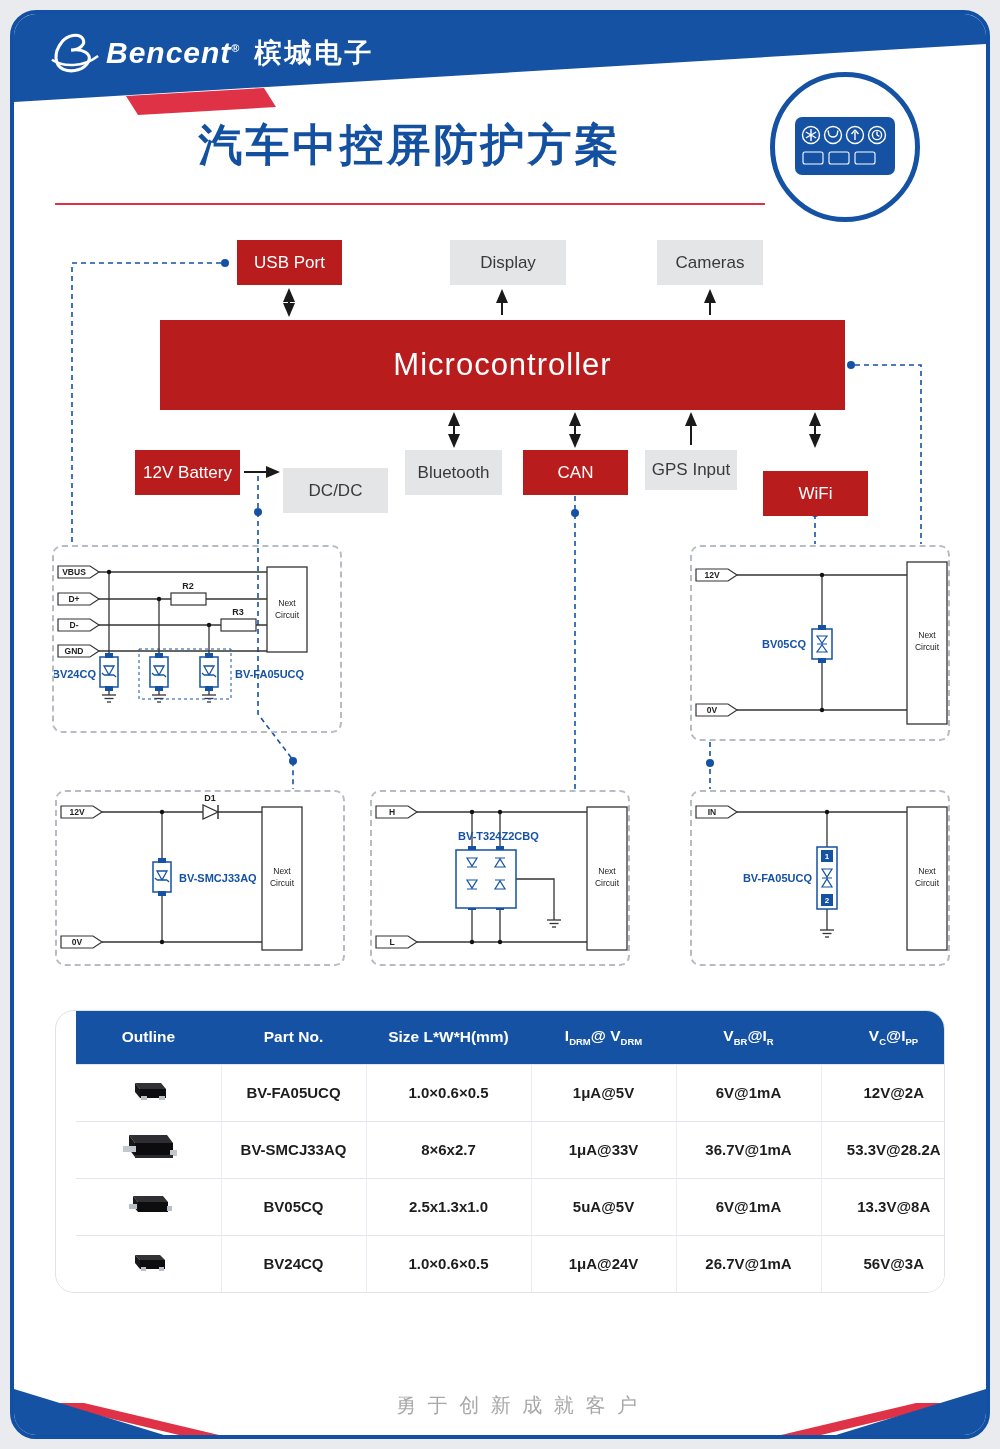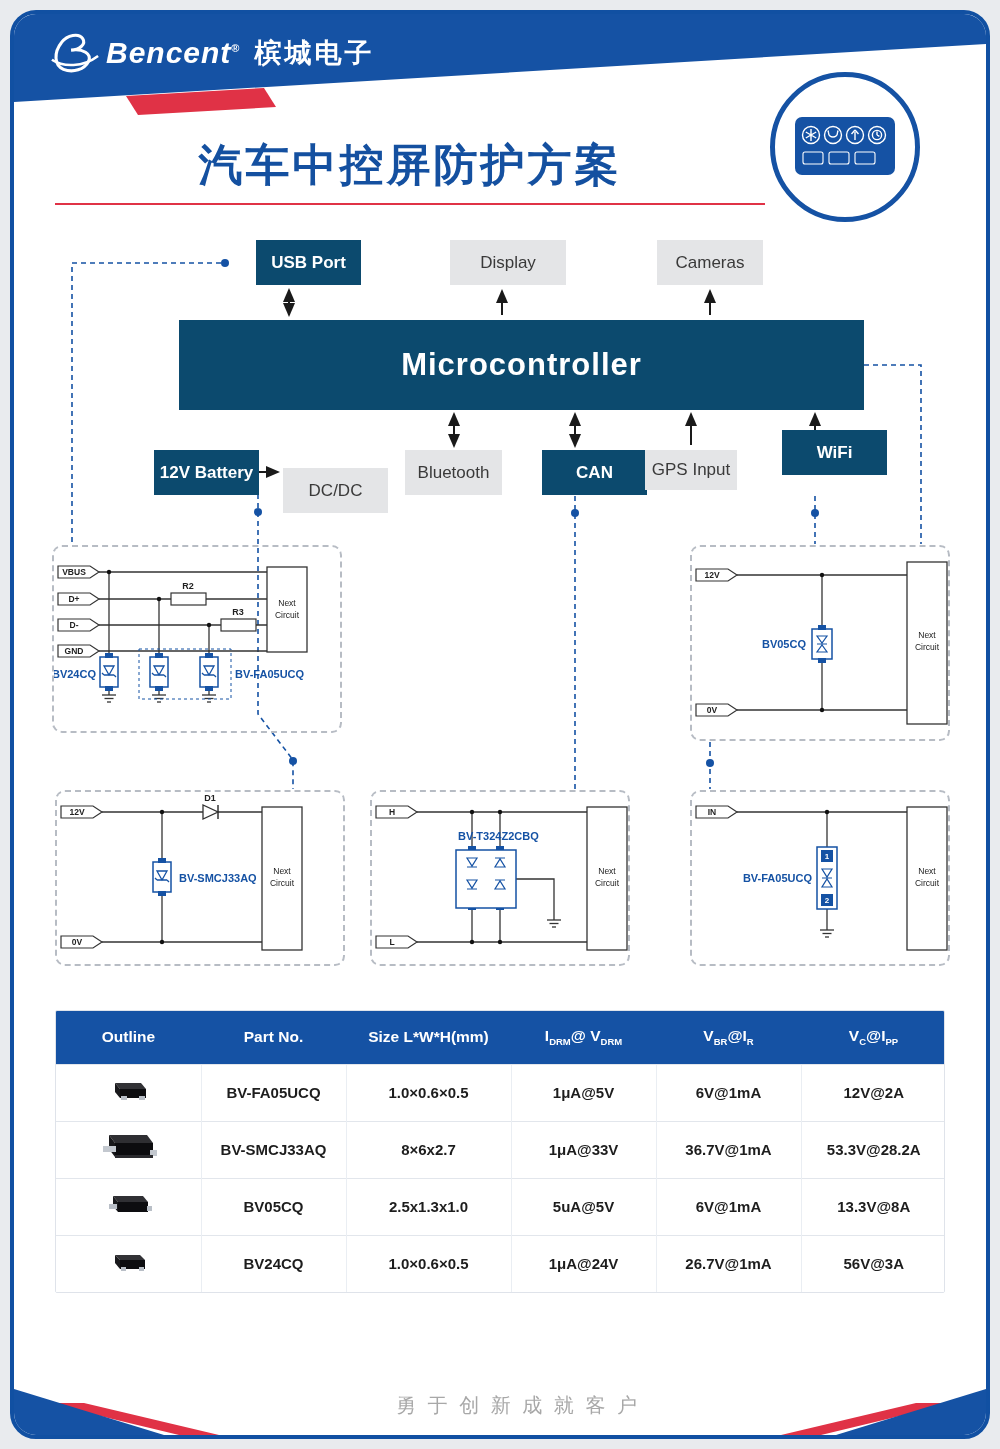--- a/index.html
+++ b/index.html
@@ -5,39 +5,39 @@
   * { margin:0; padding:0; box-sizing:border-box; }
   html,body { width:1000px; height:1449px; }
   body { background:#e9ebee; font-family:"Liberation Sans", sans-serif; position:relative; }
   .card { position:absolute; left:10px; top:10px; width:980px; height:1429px; background:#fff;
           border:4px solid #1150a2; border-radius:26px; overflow:hidden; }
   .deco-top { position:absolute; left:0; top:0; z-index:0; }
   .logo { position:absolute; left:36px; top:16px; z-index:3; display:flex; align-items:center; color:#fff; }
   .brand { font-size:30px; font-weight:700; font-style:italic; letter-spacing:1px; margin-left:6px; }
   .brand sup { font-size:11px; font-style:normal; }
   .brand-cn { font-size:27px; font-weight:700; margin-left:14px; letter-spacing:3px; }
-  .page-title { position:absolute; left:41px; top:120px; width:710px; height:62px; line-height:62px;
+  .page-title { position:absolute; left:41px; top:100px; width:710px; height:62px; line-height:62px;
                 text-align:center; font-size:44px; font-weight:900; color:#1450a0; letter-spacing:3px; z-index:2; }
   .title-underline { position:absolute; left:41px; top:189px; width:710px; height:2px; background:#e03246; z-index:2; }
   .badge { position:absolute; left:756px; top:58px; width:150px; height:150px; border:5px solid #1552a4;
            border-radius:50%; background:#fff; z-index:3; display:flex; align-items:center; justify-content:center; }
   .overlay { position:absolute; left:0; top:0; z-index:1; pointer-events:none; }
   .box { position:absolute; display:flex; align-items:center; justify-content:center; z-index:2; font-size:17px; }
-  .box.blue { background:#0c4a6e; color:#fff; font-weight:700;margin-left:19px; }
+  .box.blue { background:#b91c1c; color:#fff; font-weight:400; }
   .box.gray { background:#e4e5e7; color:#3a3a3a; font-weight:500; }
   .mcu { font-size:31px; font-weight:400; letter-spacing:1px; }
   .panel { position:absolute; border:2px dashed #b7bcc4; border-radius:10px; z-index:2; background:transparent; }
   svg text { font-family:"Liberation Sans", sans-serif; }
   .pin  { font-size:8.5px; fill:#222; text-anchor:middle; font-weight:600; }
   .lbl  { font-size:11px; fill:#1552a4; font-weight:700; }
   .sm   { font-size:8.5px; fill:#222; text-anchor:middle; }
   .d1   { font-size:9px; fill:#222; text-anchor:middle; font-weight:600; }
   .tiny { font-size:8px; fill:#fff; text-anchor:middle; font-weight:700; }
-  .tablewrap { position:absolute; left:41px; top:996px; width:890px; border-radius:2px; overflow:hidden;
-               border:1px solid #dfe3ea; z-index:2; }
+  .tablewrap { position:absolute; left:41px; top:996px; width:890px; border-radius:19px; overflow:hidden;
+               border:1px solid #dfe3ea; z-index:2;padding-left:20px; }
   table { width:100%; border-collapse:collapse; table-layout:fixed; }
   th { background:#1552a4; color:#fff; height:53px; font-size:15.5px; font-weight:700; text-align:center; }
   th sub { font-size:9.5px; }
   td { height:57px; background:#fff; text-align:center; font-size:15px; font-weight:700; color:#1d1d1d;
        border-top:1px solid #e2e6ec; border-left:1px solid #eaeef3; }
   td:first-child { border-left:none; }
   .slogan { position:absolute; left:18px; top:1378px; width:972px; text-align:center; font-size:20px;
             color:#a8a8a8; font-weight:500; letter-spacing:3px; z-index:2; }
   .deco-bottom { position:absolute; left:0; top:1361px; z-index:1; }
 </style>
@@ -143,21 +143,21 @@
 
   <div class="box blue" style="left:223px;top:226px;width:105px;height:45px;">USB Port</div>
   <div class="box gray" style="left:436px;top:226px;width:116px;height:45px;">Display</div>
   <div class="box gray" style="left:643px;top:226px;width:106px;height:45px;">Cameras</div>
   <div class="box blue mcu" style="left:146px;top:306px;width:685px;height:90px;">Microcontroller</div>
   <div class="box blue" style="left:121px;top:436px;width:105px;height:45px;">12V Battery</div>
   <div class="box gray" style="left:269px;top:454px;width:105px;height:45px;">DC/DC</div>
   <div class="box gray" style="left:391px;top:436px;width:97px;height:45px;">Bluetooth</div>
   <div class="box blue" style="left:509px;top:436px;width:105px;height:45px;">CAN</div>
   <div class="box gray" style="left:631px;top:436px;width:92px;height:40px;">GPS Input</div>
-  <div class="box blue" style="left:749px;top:416px;width:105px;height:45px;">WiFi</div>
+  <div class="box blue" style="left:749px;top:457px;width:105px;height:45px;">WiFi</div>
 
   <div class="panel" style="left:38px;top:531px;width:290px;height:188px;">
     <svg width="286" height="184" viewBox="0 0 286 184">
       <g stroke="#333" stroke-width="1.3" fill="none">
         <line x1="45" y1="25" x2="213" y2="25"></line>
           <line x1="45" y1="52" x2="213" y2="52"></line>
         <line x1="45" y1="78" x2="213" y2="78"></line>
           <line x1="45" y1="104" x2="213" y2="104"></line>
         <line x1="55" y1="25" x2="55" y2="110"></line>
           <line x1="105" y1="52" x2="105" y2="110"></line>

